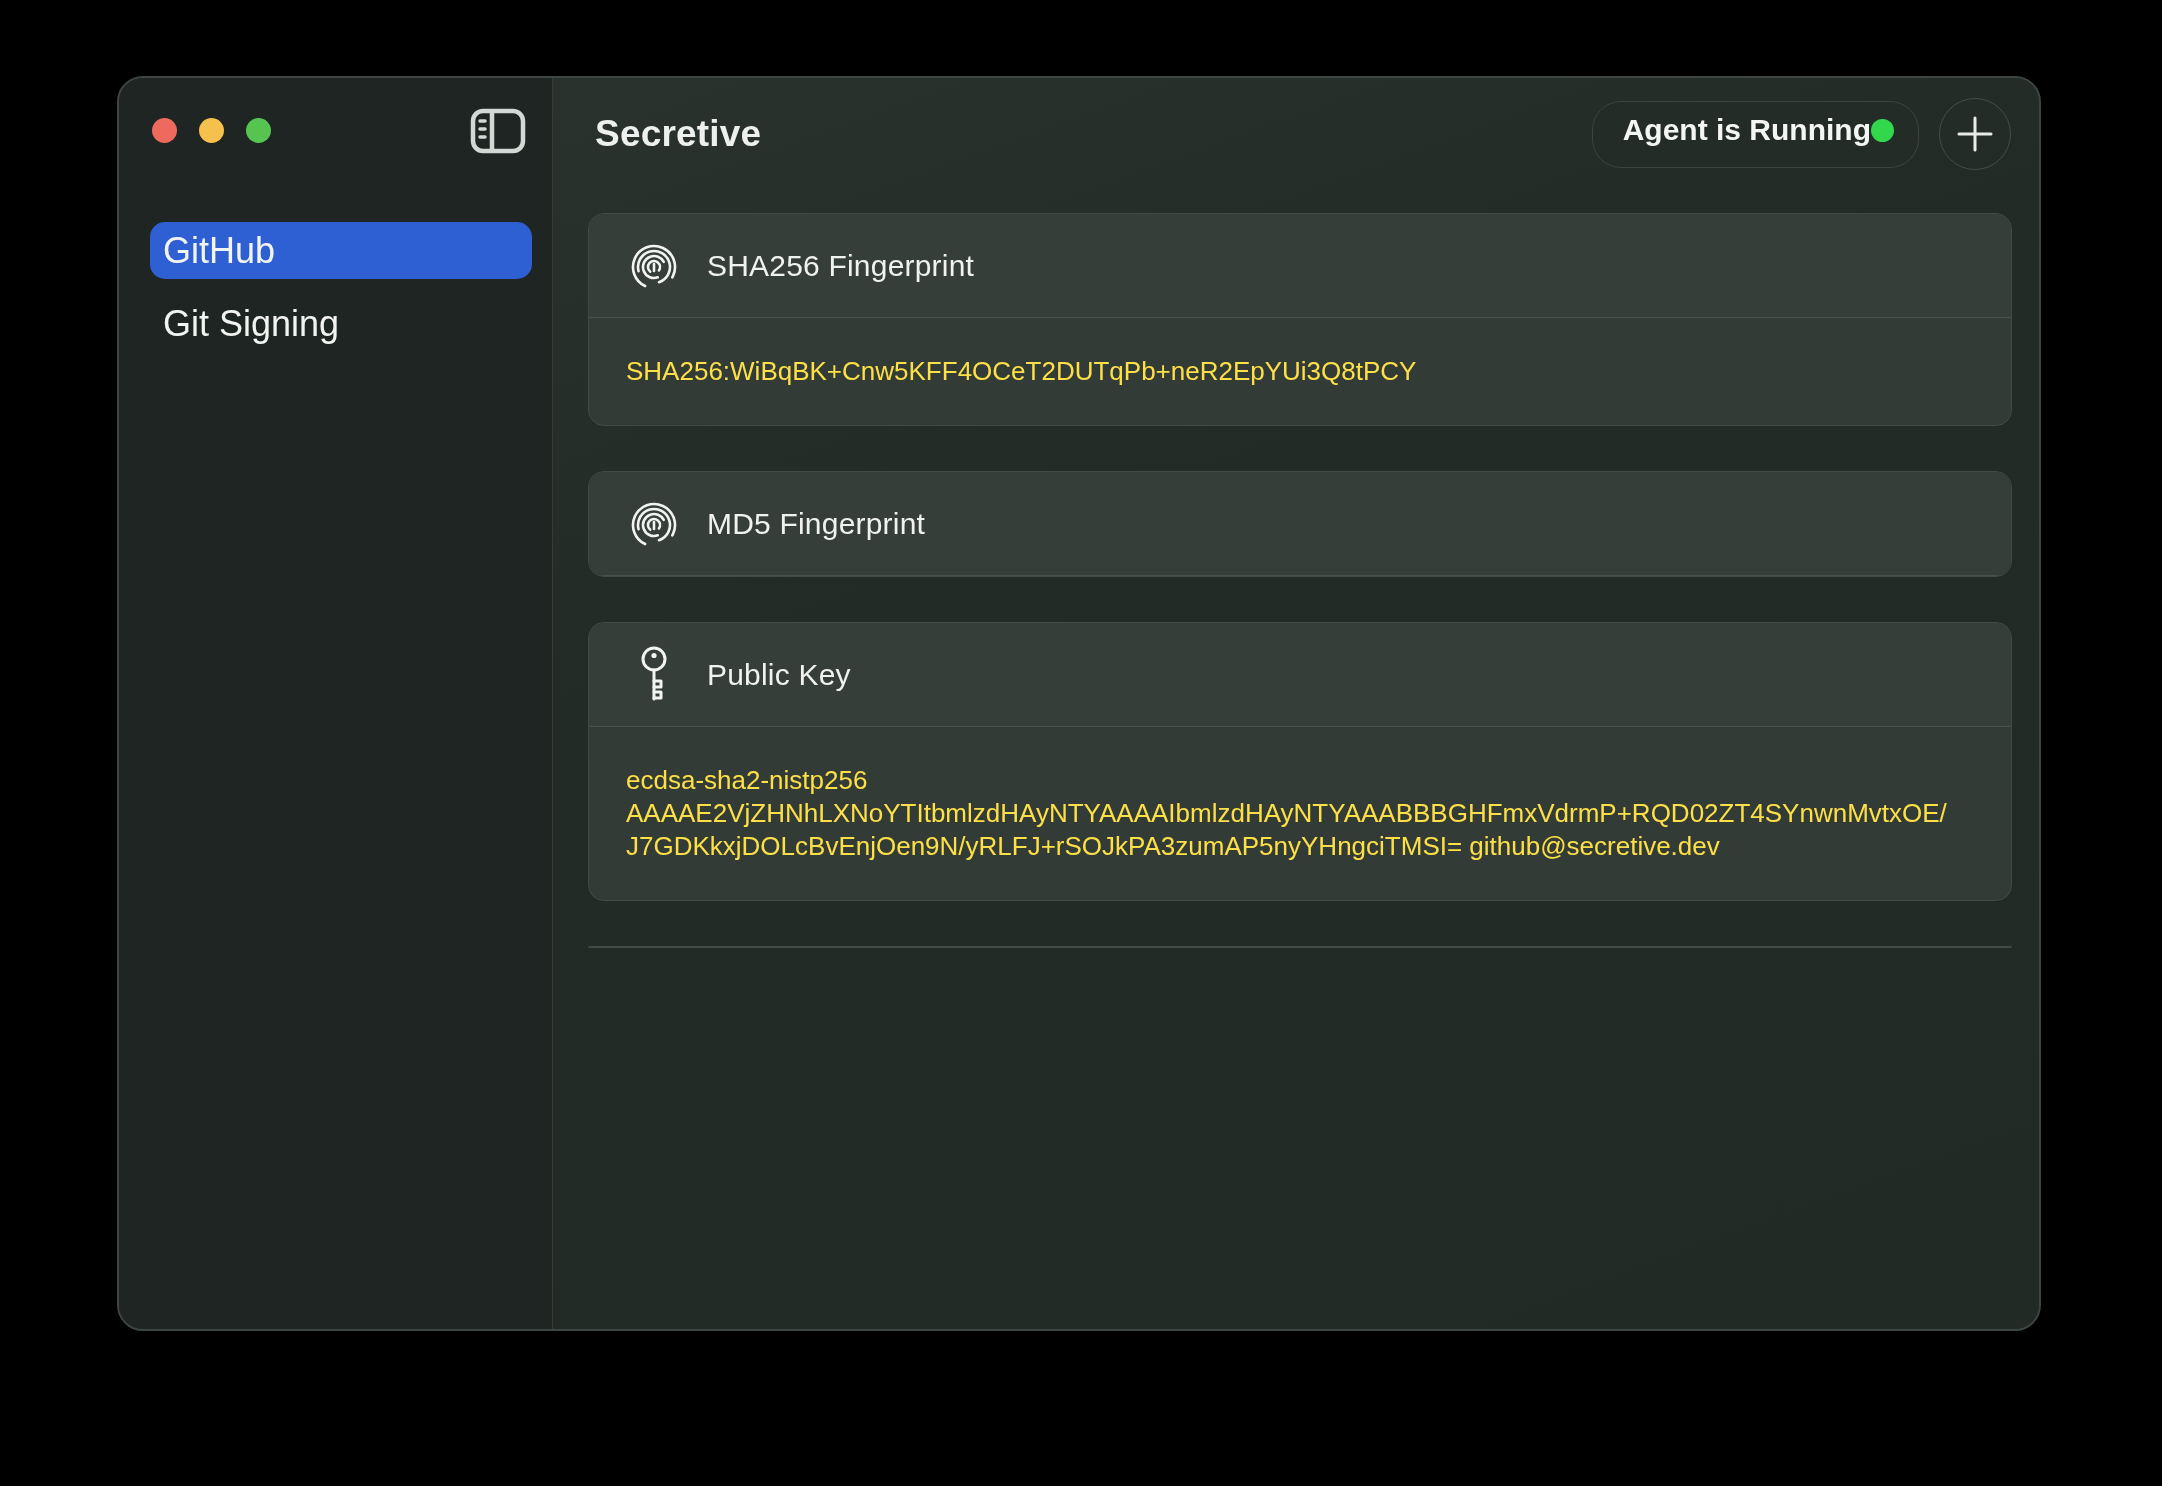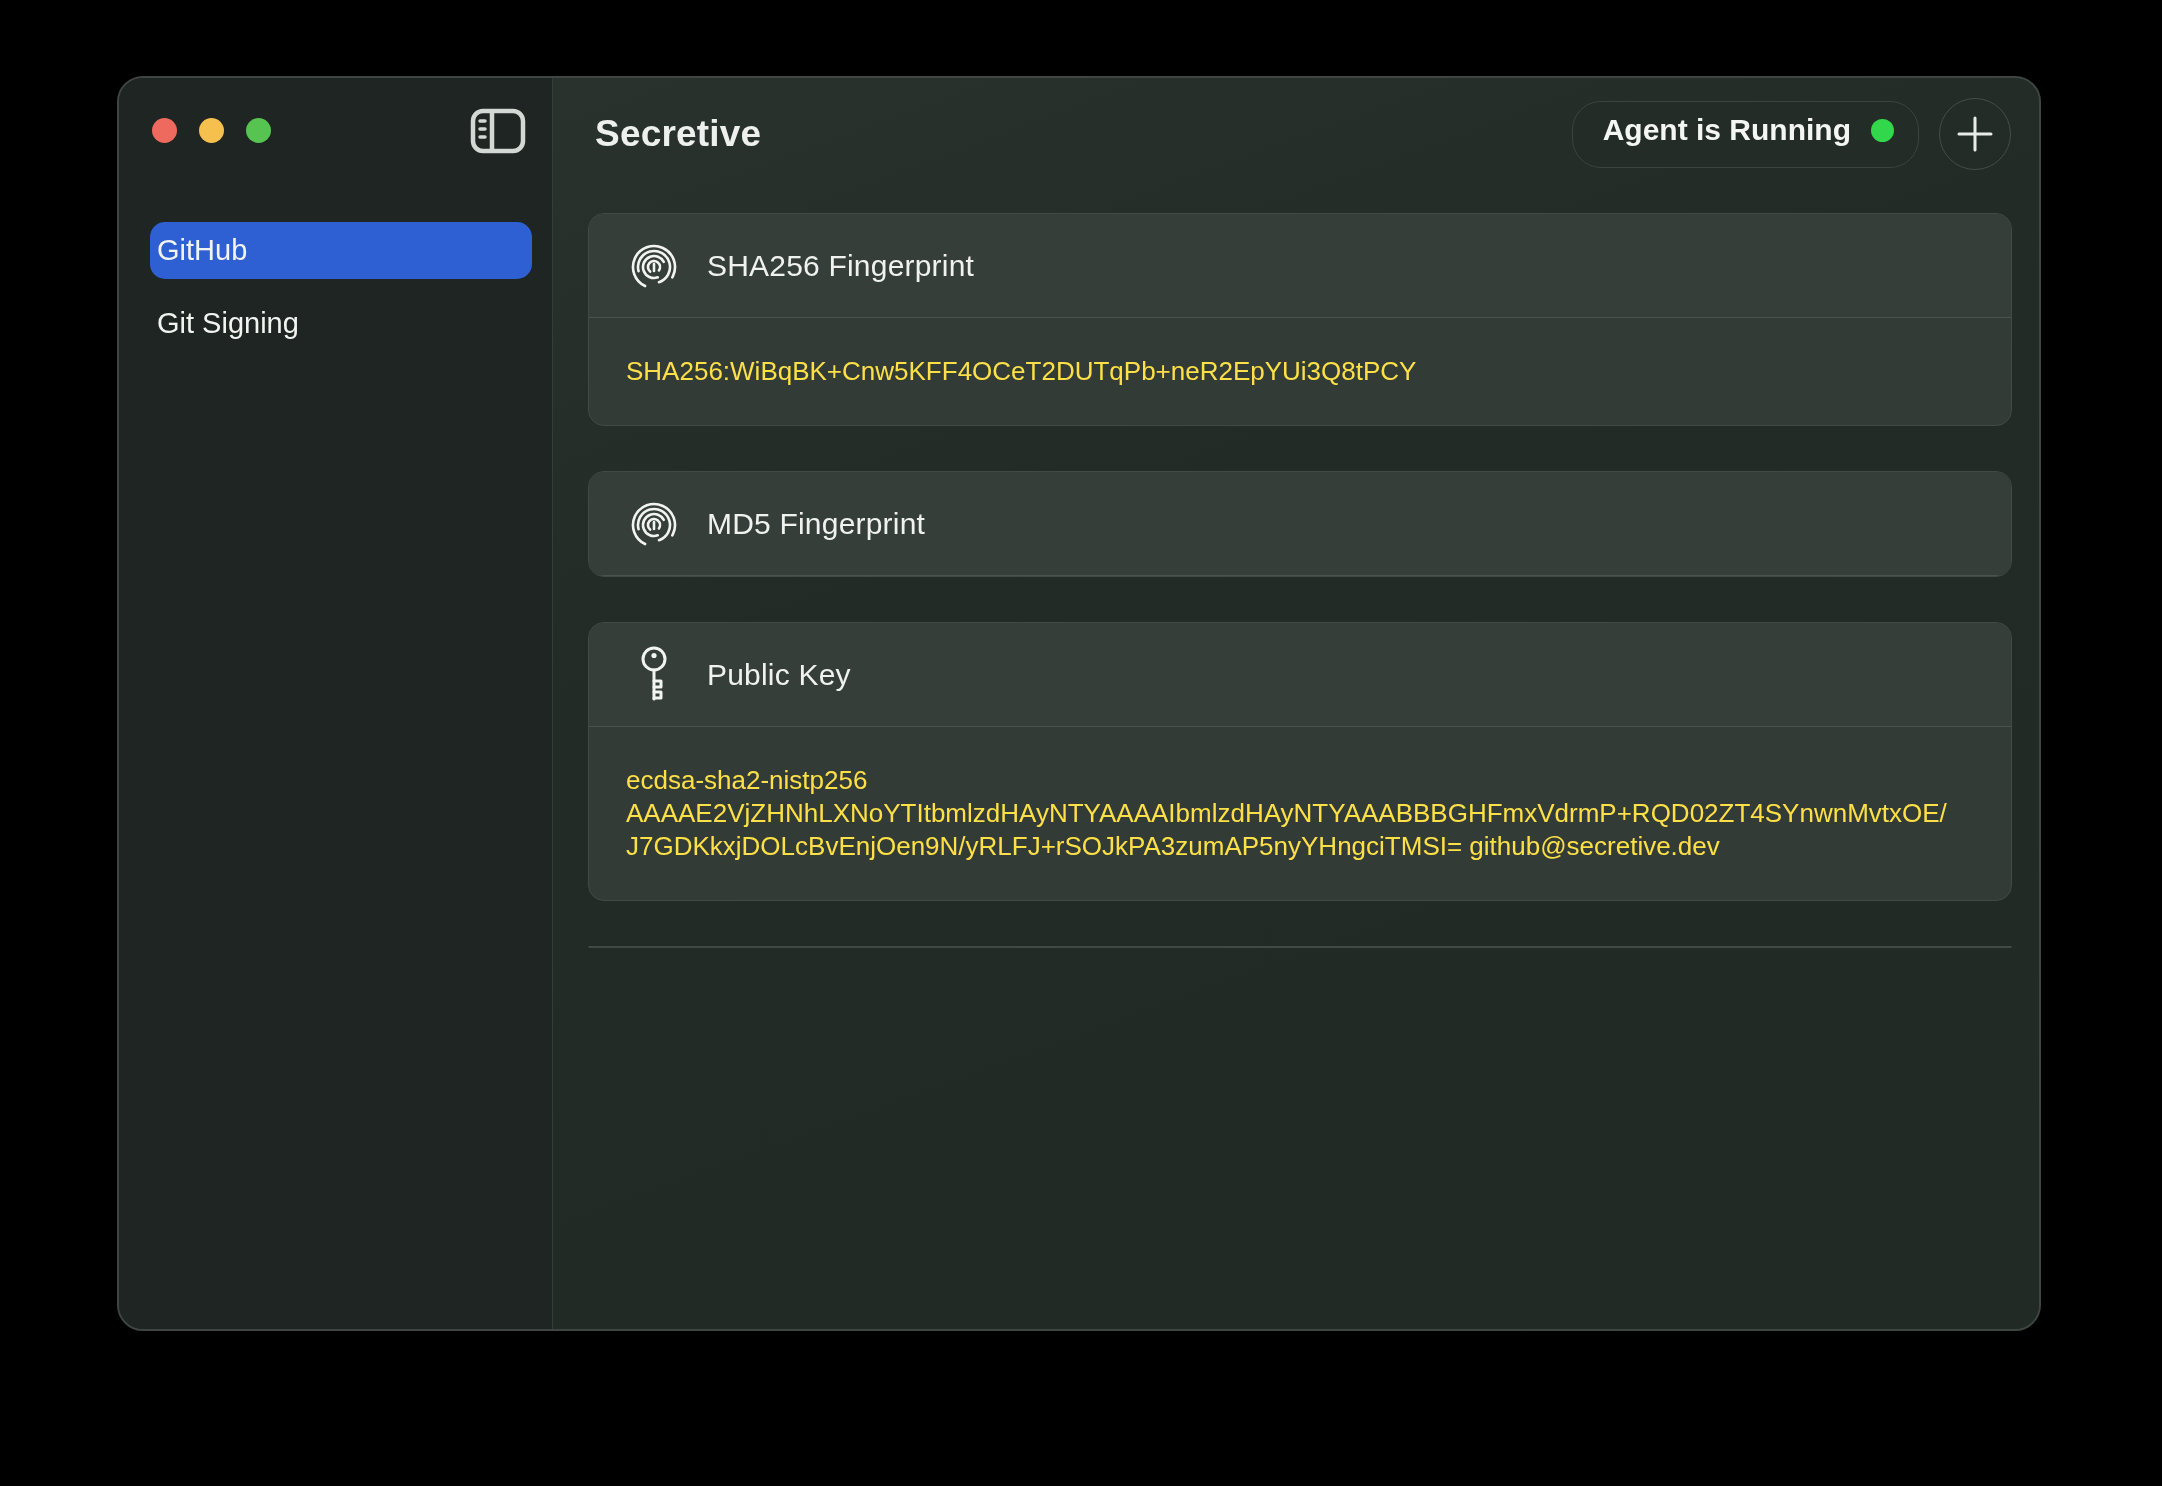--- a/index.html
+++ b/index.html
@@ -17,30 +17,30 @@
   .traffic span{width:25px;height:25px;border-radius:50%;display:block;}
   .tl-close{background:#ee6a5e;}
   .tl-min{background:#f5c04d;}
   .tl-zoom{background:#57c452;}
   .sidebar-toggle{position:absolute;top:27px;right:26px;width:56px;height:52px;
                   color:#d3d8d5;display:flex;align-items:center;justify-content:center;}
   .section-label{position:absolute;top:108px;left:42px;font-size:22px;font-weight:700;
                  color:#6e7571;letter-spacing:.2px;margin-top:48px;}
   .side-items{position:absolute;top:144px;left:31px;right:20px;}
   .side-item{height:57px;display:flex;align-items:center;border-radius:15px;
-             padding-left:7px;font-size:29px;color:#f2f4f2;margin-bottom:16px;}
+             padding-left:13px;font-size:36px;color:#f2f4f2;margin-bottom:16px;}
   .side-item.selected{background:#2e5fd3;}
 
   
   .main{position:absolute;left:434px;top:0;right:0;bottom:0;
         background:linear-gradient(160deg,#29322d 0%,#232b27 35%,#222a26 100%);}
   .main-header{display:flex;align-items:center;padding:24px 28px 0 42px;height:64px;}
   .app-title{font-size:37px;font-weight:700;color:#edf0ee;letter-spacing:.2px;}
   .header-right{margin-left:auto;display:flex;align-items:center;gap:20px;}
-  .agent-pill{height:57px;display:flex;align-items:center;gap:20px;padding:0 24px 8px 30px;
+  .agent-pill{height:57px;display:flex;align-items:center;padding:0 24px 8px 30px;
               border:1.5px solid #3c4440;border-radius:29px;background:#242c28;justify-content:center;}
   .agent-pill .label{font-size:30px;font-weight:700;color:#f4f6f4;white-space:nowrap;}
   .status-dot{width:23px;height:23px;border-radius:50%;background:#32d74b;}
   .add-btn{width:70px;height:70px;border-radius:50%;border:1.5px solid #454d48;
            display:flex;align-items:center;justify-content:center;color:#e8ebe9;
            background:transparent;}
 
   
   .cards{margin:47px 27px 0 35px;display:flex;flex-direction:column;gap:45px;}
   .card{background:#333b36;border:1px solid #424a45;border-radius:16px;overflow:hidden;}

